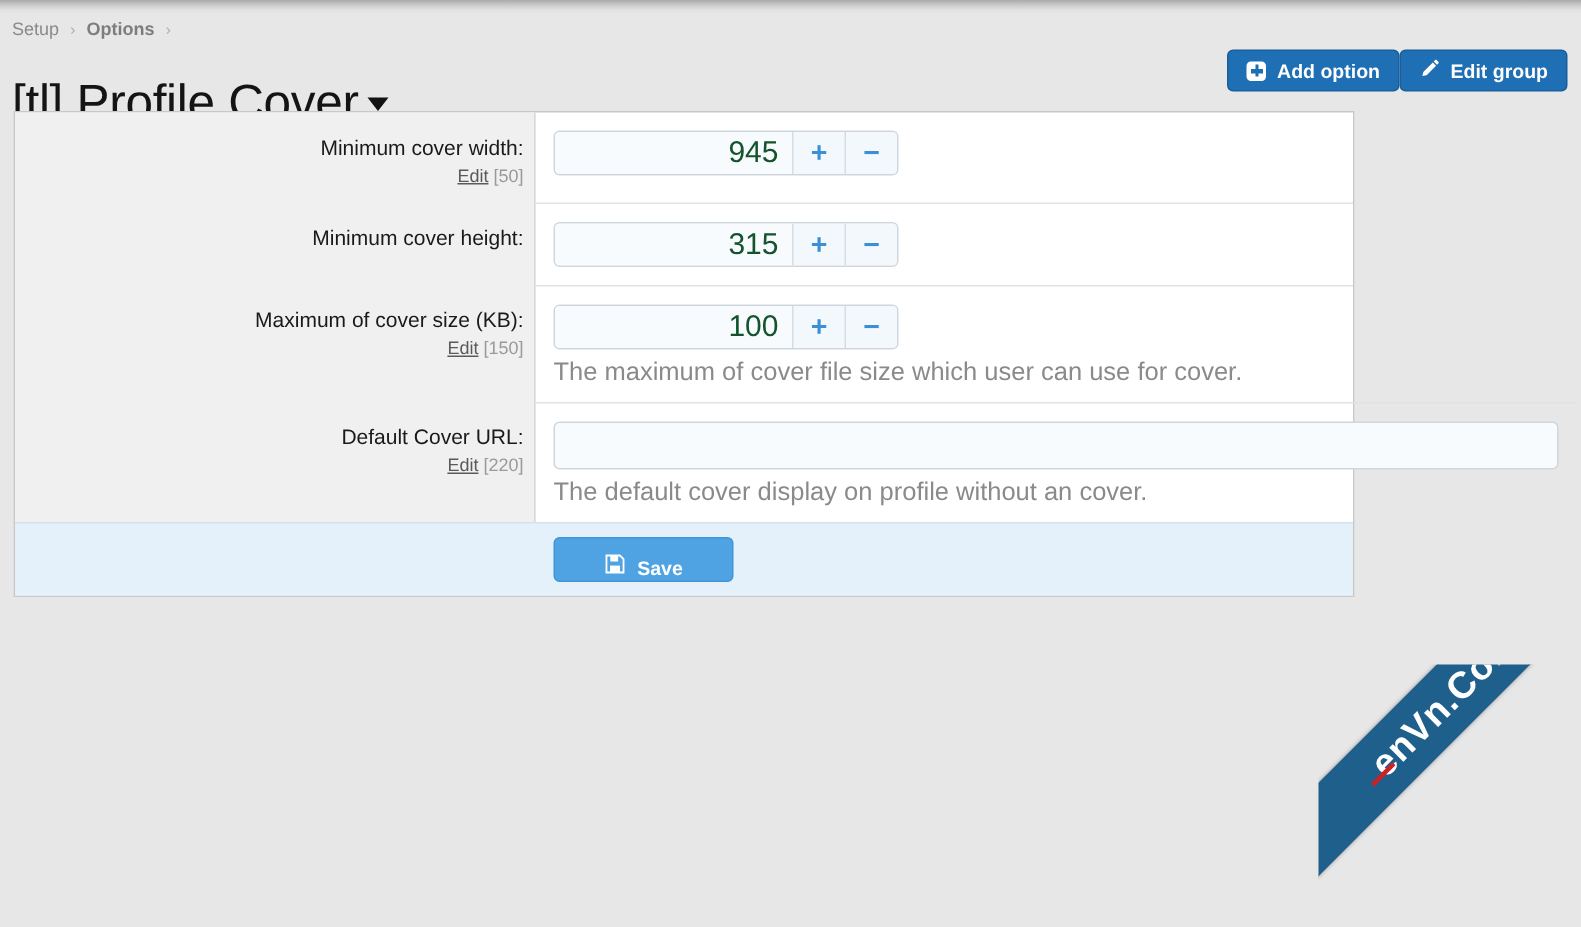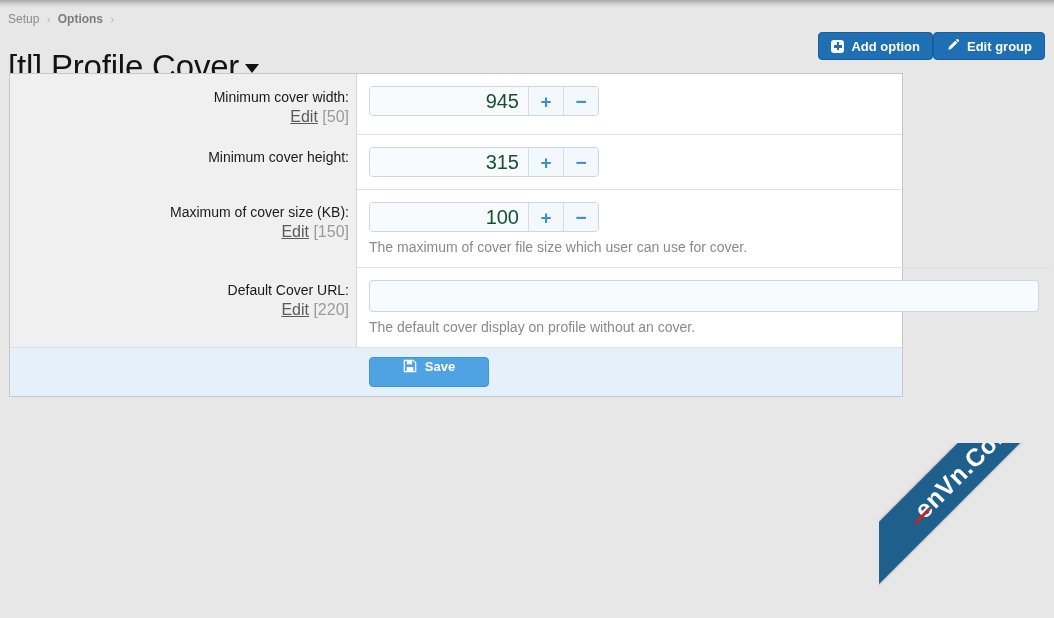--- a/index.html
+++ b/index.html
@@ -137,21 +137,21 @@
     padding: 14px 8px 10px 10px;
     text-align: right;
   }
   .label-text {
     font-size: 14px;
     color: #1a1a1a;
     line-height: 18px;
   }
   .label-sub {
     margin-top: 3px;
-    font-size: 16px;
+    font-size: 12px;
     color: #8d8d8d;
     line-height: 15px;
   }
   .edit-link {
     color: #5a5a5a;
     text-decoration: underline;
     cursor: pointer;
   }
   .label-sub .num { color: #9a9a9a; }
 
@@ -207,34 +207,34 @@
     background: #f7fbfd;
     outline: none;
     padding: 0 8px;
     font-family: "Liberation Sans", sans-serif;
     font-size: 13px;
     color: #222222;
   }
 
   .hint {
     margin-top: 7px;
-    font-size: 14px;
+    font-size: 17px;
     color: #8a8a8a;
     line-height: 16px;
   }
 
   
   .panel-footer {
     background: #e4f0fa;
     border-top: 1px solid #d2e2f0;
     padding: 9px 0 9px 359px;
   }
   .btn-save {
     display: inline-flex;
-    align-items: flex-start;
+    align-items: flex-end;
     justify-content: center;
     gap: 8px;
     width: 120px;
     height: 30px;
     background: #4fa3e3;
     border: 1px solid #3f95d8;
     border-radius: 4px;
     color: #ffffff;
     font-size: 13px;
     font-weight: bold;

